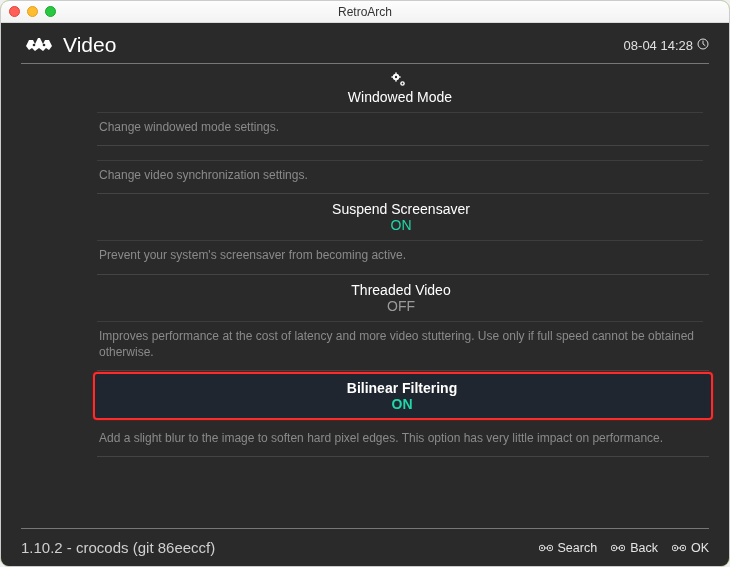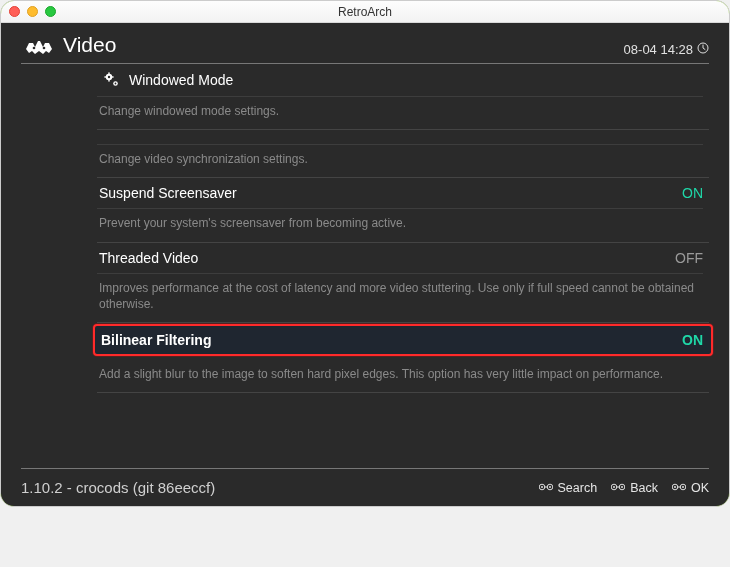--- a/index.html
+++ b/index.html
@@ -6,24 +6,24 @@
   body {
     width: 730px;
     height: 567px;
     background: #f0f0f0;
     font-family: -apple-system, BlinkMacSystemFont, "Segoe UI", Arial, sans-serif;
     overflow: hidden;
     position: relative;
   }
   .window {
     width: 730px;
-    height: 507px;
+    height: 567px;
     background: #84cc16;
     border: 1px solid #ccc;
-    border-radius: 14px;
+    border-radius: 9px;
     overflow: hidden;
     display: flex;
     flex-direction: column;
   }
   .titlebar {
     height: 22px;
     background: linear-gradient(#fdfdfd,#f3f3f3);
     border-bottom: 1px solid #d9d9d9;
     display: flex;
     align-items: center;
@@ -44,21 +44,21 @@
   .content {
     flex: 1;
     background: #2a2a2a;
     color: #fff;
     display: flex;
     flex-direction: column;
     position: relative;
   }
   .header {
     display: flex;
-    align-items: flex-end;
+    align-items: center;
     padding: 10px 20px 6px 20px;
   }
   .header-icon {
     width: 36px;
     display: flex;
     justify-content: center;
     align-items: center;
   }
   .header-title {
     font-size: 21px;
@@ -86,20 +86,21 @@
   .row {
     border-bottom: 1px solid #444;
     padding: 7px 6px 7px 0;
     position: relative;
   }
   .row-title {
     display: flex;
     align-items: center;
     font-size: 14px;
     color: #fff;
+    flex-direction: column;
   }
   .row-icon {
     width: 30px;
     display: flex;
     justify-content: center;
     align-items: center;
     margin-right: 2px;
   }
   .row-icon svg { vertical-align: middle; }
   .row-label { flex: 1; }
@@ -135,21 +136,21 @@
     color: #cfcfcf;
   }
   .footer-right {
     margin-left: auto;
     display: flex;
     gap: 14px;
     align-items: center;
     font-size: 12.5px;
     color: #e5e5e5;
   }
-  .action { display: flex; gap: 5px; }
+  .action { display: flex; align-items: center; gap: 5px; }
   .pad-icon svg { display: block; }
 </style>
 </head>
 <body>
 
 <div class="window">
 
   <div class="titlebar">
     <div class="traffic">
       <div class="tl red"></div>

